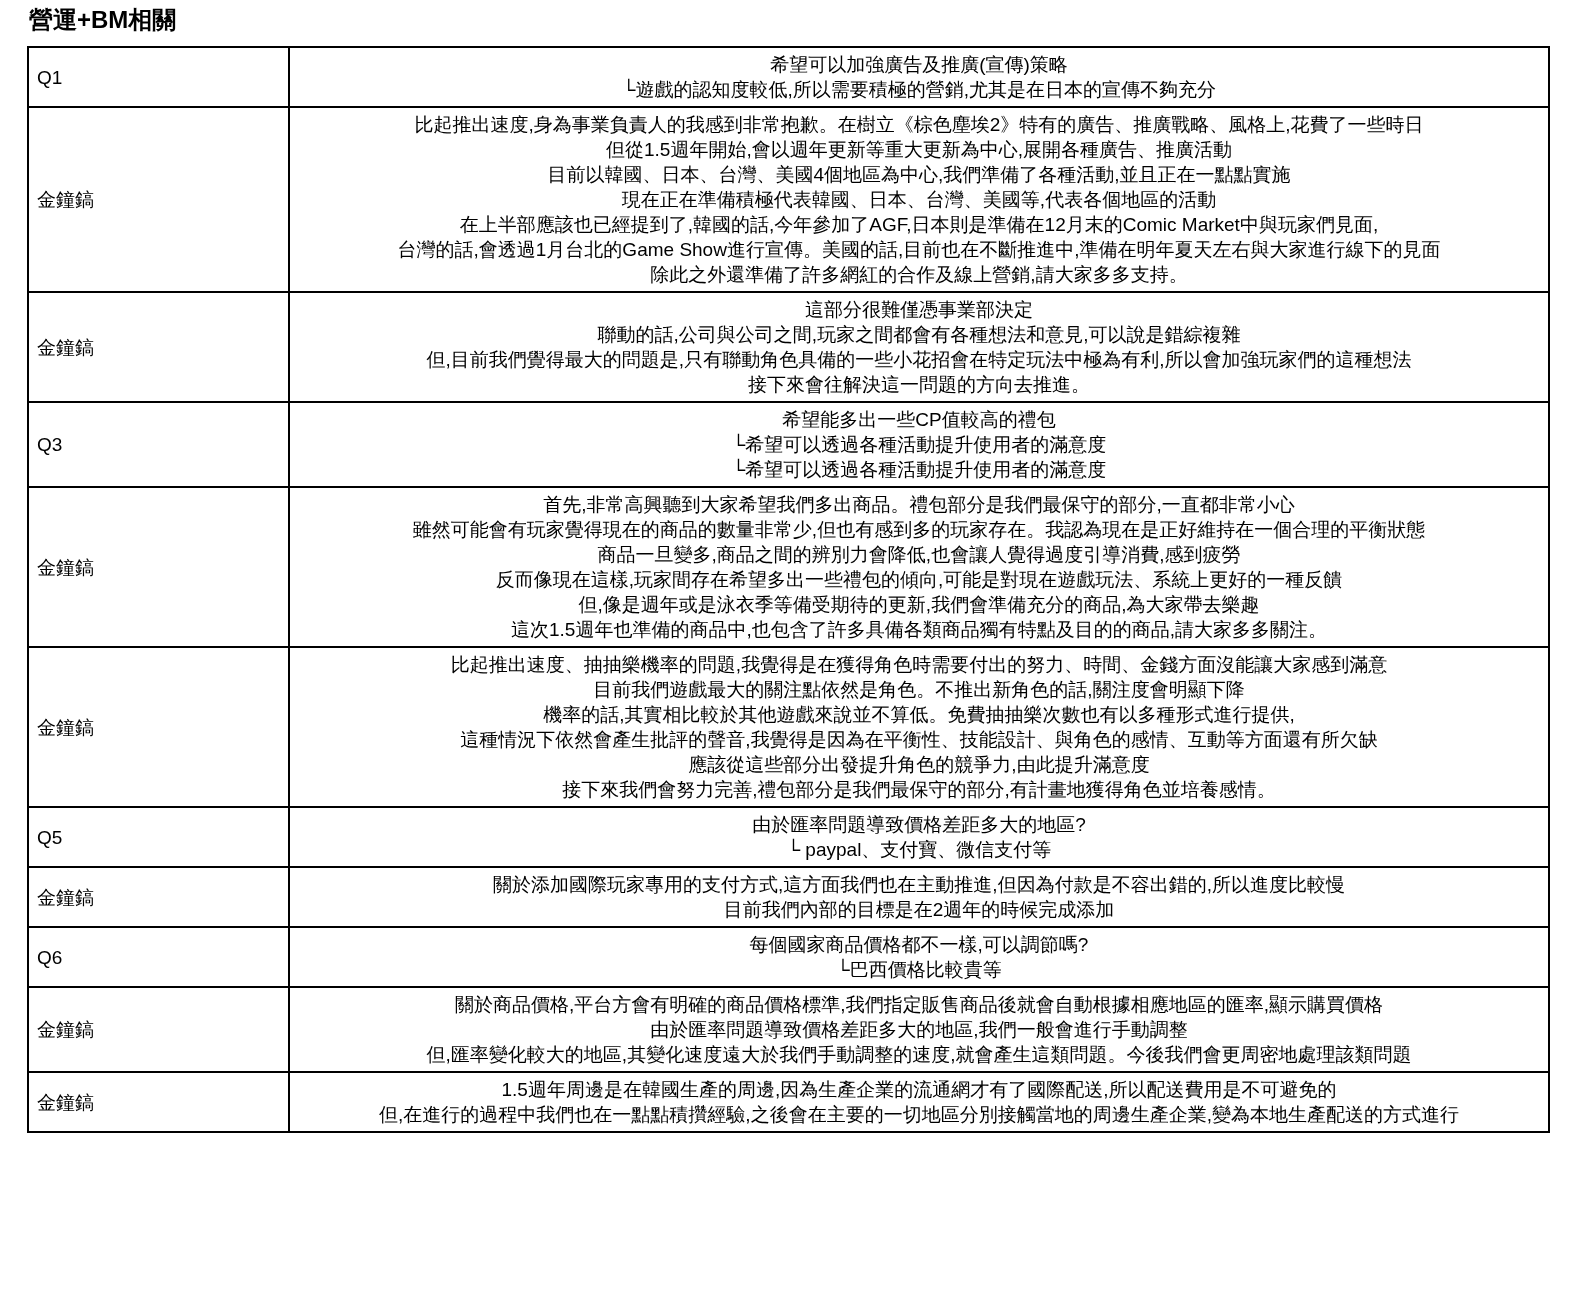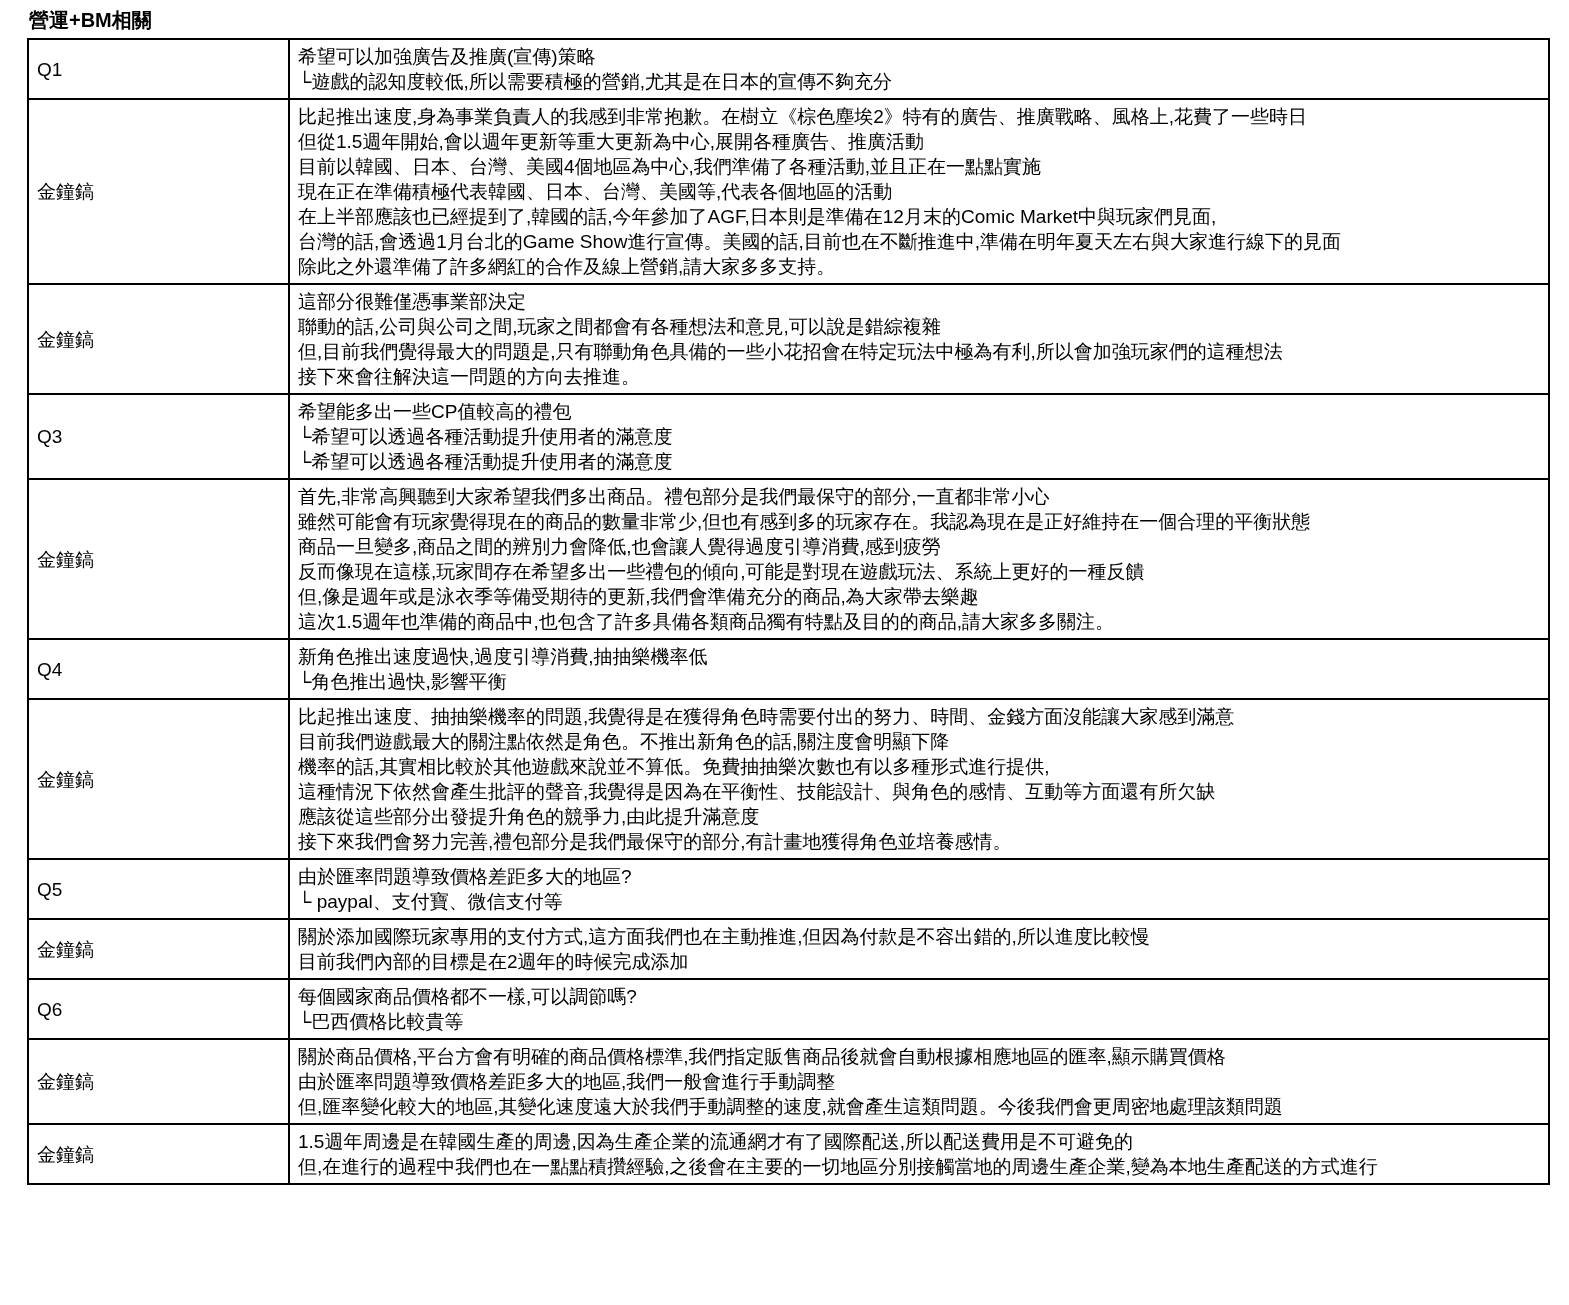--- a/index.html
+++ b/index.html
@@ -1,23 +1,23 @@
 <!DOCTYPE html>
 <html><head>
 <meta charset="utf-8">
 <style>
   html,body{margin:0;padding:0;background:#ffffff;color:#000000;
     font-family:"Liberation Sans","DejaVu Sans",sans-serif;}
   .page{width:1569px;box-sizing:border-box;padding:8px 0 0 27px;}
-  .doc-title{font-weight:bold;font-size:20px;line-height:24px;margin:0 0 6px 2px;}
+  .doc-title{font-weight:bold;font-size:24px;line-height:24px;margin:0 0 14px 2px;}
   table.qa{border-collapse:collapse;table-layout:fixed;width:1523px;}
   table.qa td{border:2px solid #000;vertical-align:middle;
     font-size:19px;line-height:25px;padding:4px 8px;}
   td.label-cell{width:243px;}
-  .text-line{white-space:nowrap;overflow:hidden;}
+  .text-line{white-space:nowrap;overflow:hidden;text-align:center;}
 </style>
 </head>
 <body>
 
 <div class="page">
   <div class="doc-title">營運+BM相關</div>
   <table class="qa">
     <tbody>
         <tr class="question">
           <td class="label-cell">Q1</td>
@@ -59,27 +59,20 @@
           <td class="label-cell">金鐘鎬</td>
           <td class="content-cell">
             <div class="text-line">首先,非常高興聽到大家希望我們多出商品。禮包部分是我們最保守的部分,一直都非常小心</div>
             <div class="text-line">雖然可能會有玩家覺得現在的商品的數量非常少,但也有感到多的玩家存在。我認為現在是正好維持在一個合理的平衡狀態</div>
             <div class="text-line">商品一旦變多,商品之間的辨別力會降低,也會讓人覺得過度引導消費,感到疲勞</div>
             <div class="text-line">反而像現在這樣,玩家間存在希望多出一些禮包的傾向,可能是對現在遊戲玩法、系統上更好的一種反饋</div>
             <div class="text-line">但,像是週年或是泳衣季等備受期待的更新,我們會準備充分的商品,為大家帶去樂趣</div>
             <div class="text-line">這次1.5週年也準備的商品中,也包含了許多具備各類商品獨有特點及目的的商品,請大家多多關注。</div>
           </td>
         </tr>
-        <tr class="question">
-          <td class="label-cell">Q4</td>
-          <td class="content-cell">
-            <div class="text-line">新角色推出速度過快,過度引導消費,抽抽樂機率低</div>
-            <div class="text-line">└角色推出過快,影響平衡</div>
-          </td>
-        </tr>
         <tr class="answer">
           <td class="label-cell">金鐘鎬</td>
           <td class="content-cell">
             <div class="text-line">比起推出速度、抽抽樂機率的問題,我覺得是在獲得角色時需要付出的努力、時間、金錢方面沒能讓大家感到滿意</div>
             <div class="text-line">目前我們遊戲最大的關注點依然是角色。不推出新角色的話,關注度會明顯下降</div>
             <div class="text-line">機率的話,其實相比較於其他遊戲來說並不算低。免費抽抽樂次數也有以多種形式進行提供,</div>
             <div class="text-line">這種情況下依然會產生批評的聲音,我覺得是因為在平衡性、技能設計、與角色的感情、互動等方面還有所欠缺</div>
             <div class="text-line">應該從這些部分出發提升角色的競爭力,由此提升滿意度</div>
             <div class="text-line">接下來我們會努力完善,禮包部分是我們最保守的部分,有計畫地獲得角色並培養感情。</div>
           </td>

